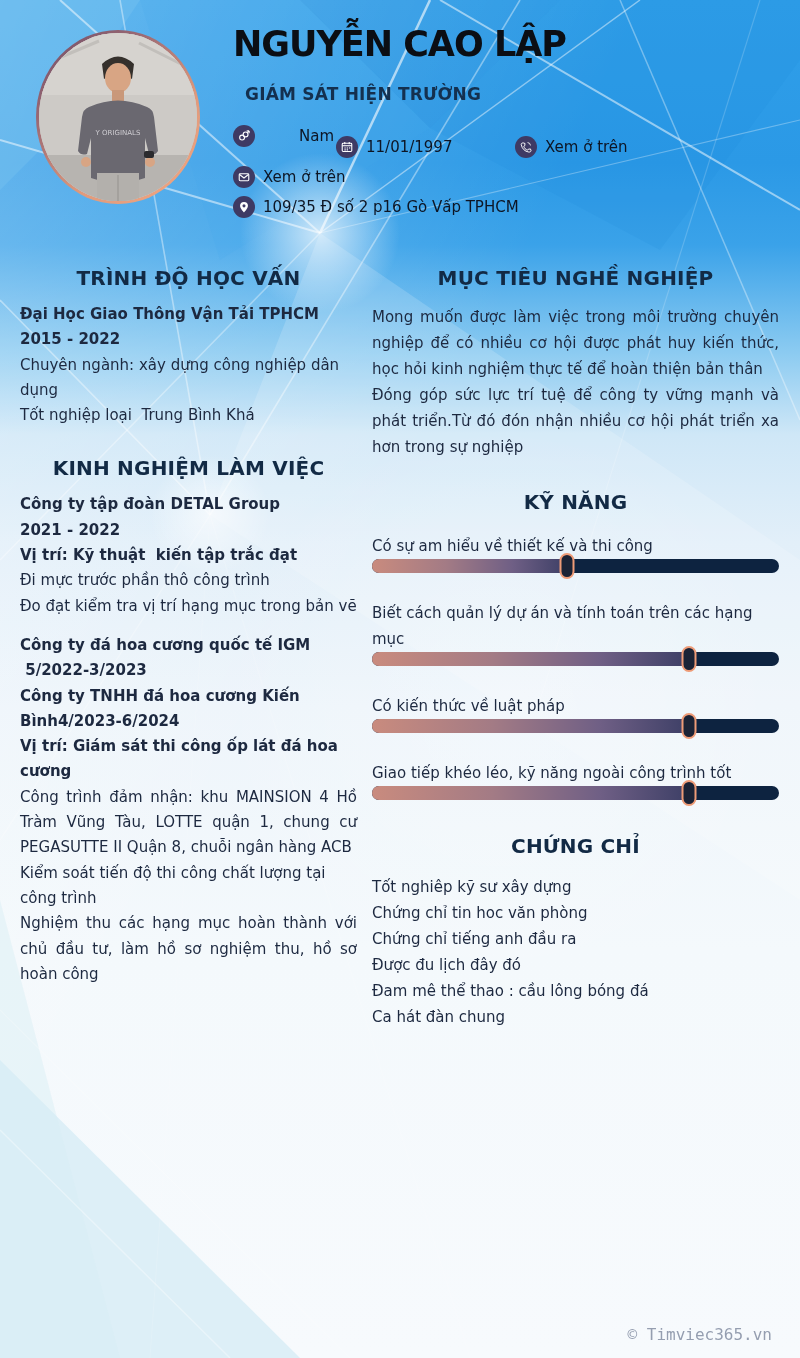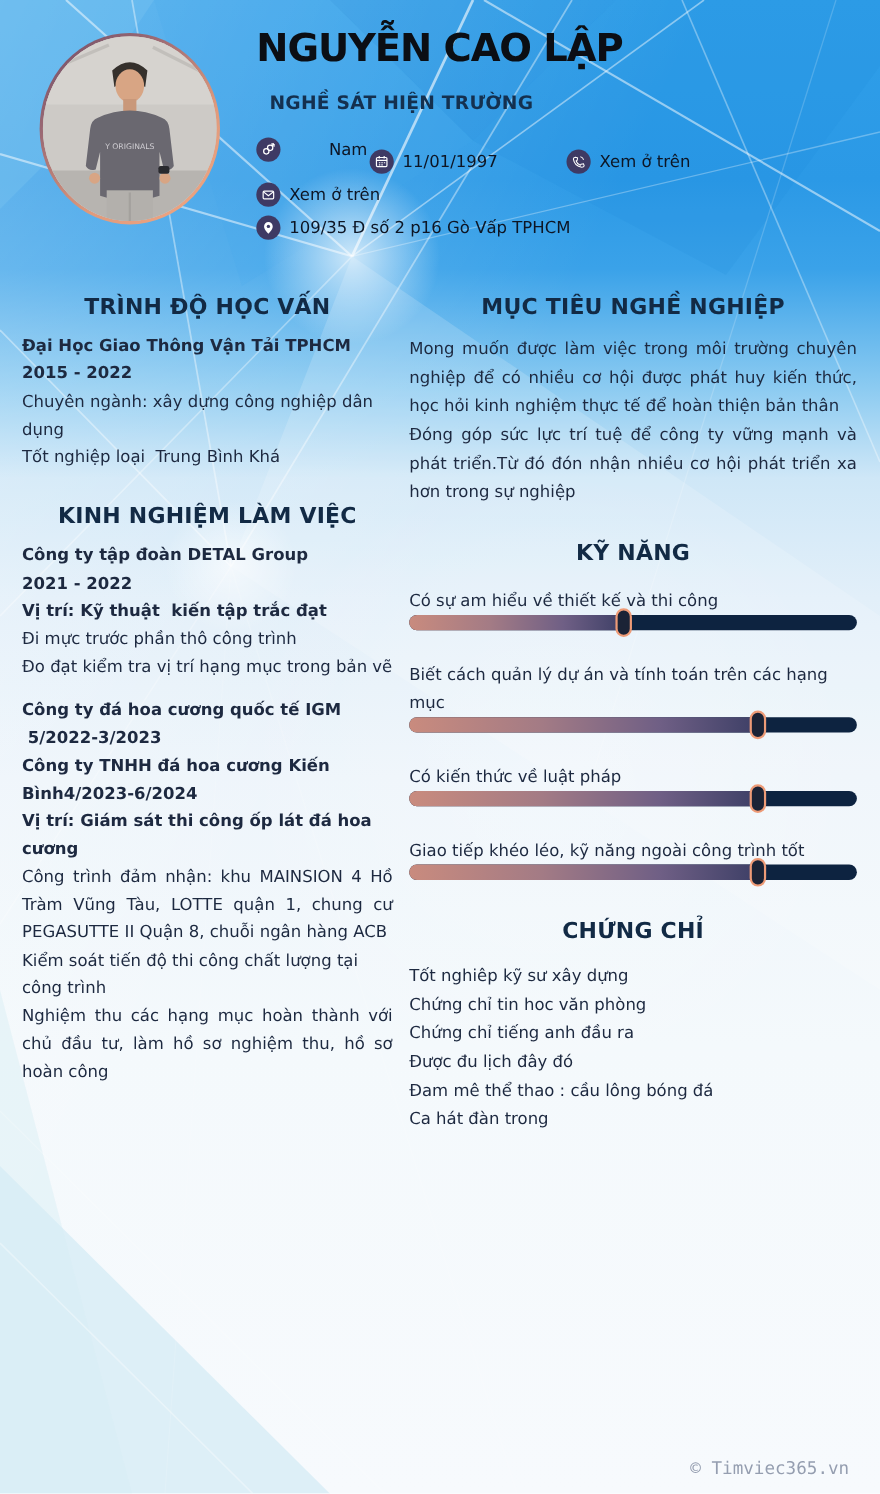--- a/index.html
+++ b/index.html
@@ -164,21 +164,21 @@
         <rect x="58" y="140" width="42" height="28" fill="#b3b0ac"></rect>
         <line x1="79" y1="142" x2="79" y2="168" stroke="#a4a19d" stroke-width="2"></line>
         <circle cx="47" cy="129" r="5" fill="#d8a584"></circle>
         <circle cx="111" cy="129" r="5" fill="#d8a584"></circle>
         <rect x="105" y="118" width="10" height="7" rx="2" fill="#2a2a2e"></rect>
       </svg>
     </div>
   </div>
 
   <h1 class="name">NGUYỄN CAO LẬP</h1>
-  <div class="job-title">NGHỀ SÁT HIỆN TRƯỜNG</div>
+  <div class="job-title">GIÁM SÁT HIỆN TRƯỜNG</div>
 
   <div class="contact" style="left:233px;top:124px;gap:44px;">
     <span class="cicon">
       <svg width="14" height="14" viewBox="0 0 22 22" fill="none" stroke="#ffffff" stroke-width="1.8">
         <circle cx="8" cy="13.5" r="3.8"></circle>
         <circle cx="13.5" cy="8.5" r="3.8"></circle>
         <line x1="16.3" y1="5.7" x2="19" y2="3"></line>
         <line x1="15.2" y1="3" x2="19" y2="3"></line>
         <line x1="19" y1="3" x2="19" y2="6.8"></line>
       </svg>
@@ -296,17 +296,17 @@
       </div>
     </div>
 
     <h2 class="sec sec-certs">CHỨNG CHỈ</h2>
     <p class="plain-item">Tốt nghiêp kỹ sư xây dựng</p>
     <p class="plain-item">Chứng chỉ tin hoc văn phòng</p>
     <p class="plain-item">Chứng chỉ tiếng anh đầu ra</p>
 
     <p class="plain-item">Được đu lịch đây đó</p>
     <p class="plain-item">Đam mê thể thao : cầu lông bóng đá</p>
-    <p class="plain-item">Ca hát đàn trong</p>
+    <p class="plain-item">Ca hát đàn chung</p>
   </div>
 
   <div class="watermark">© Timviec365.vn</div>
 </div>
 
 </body></html>

